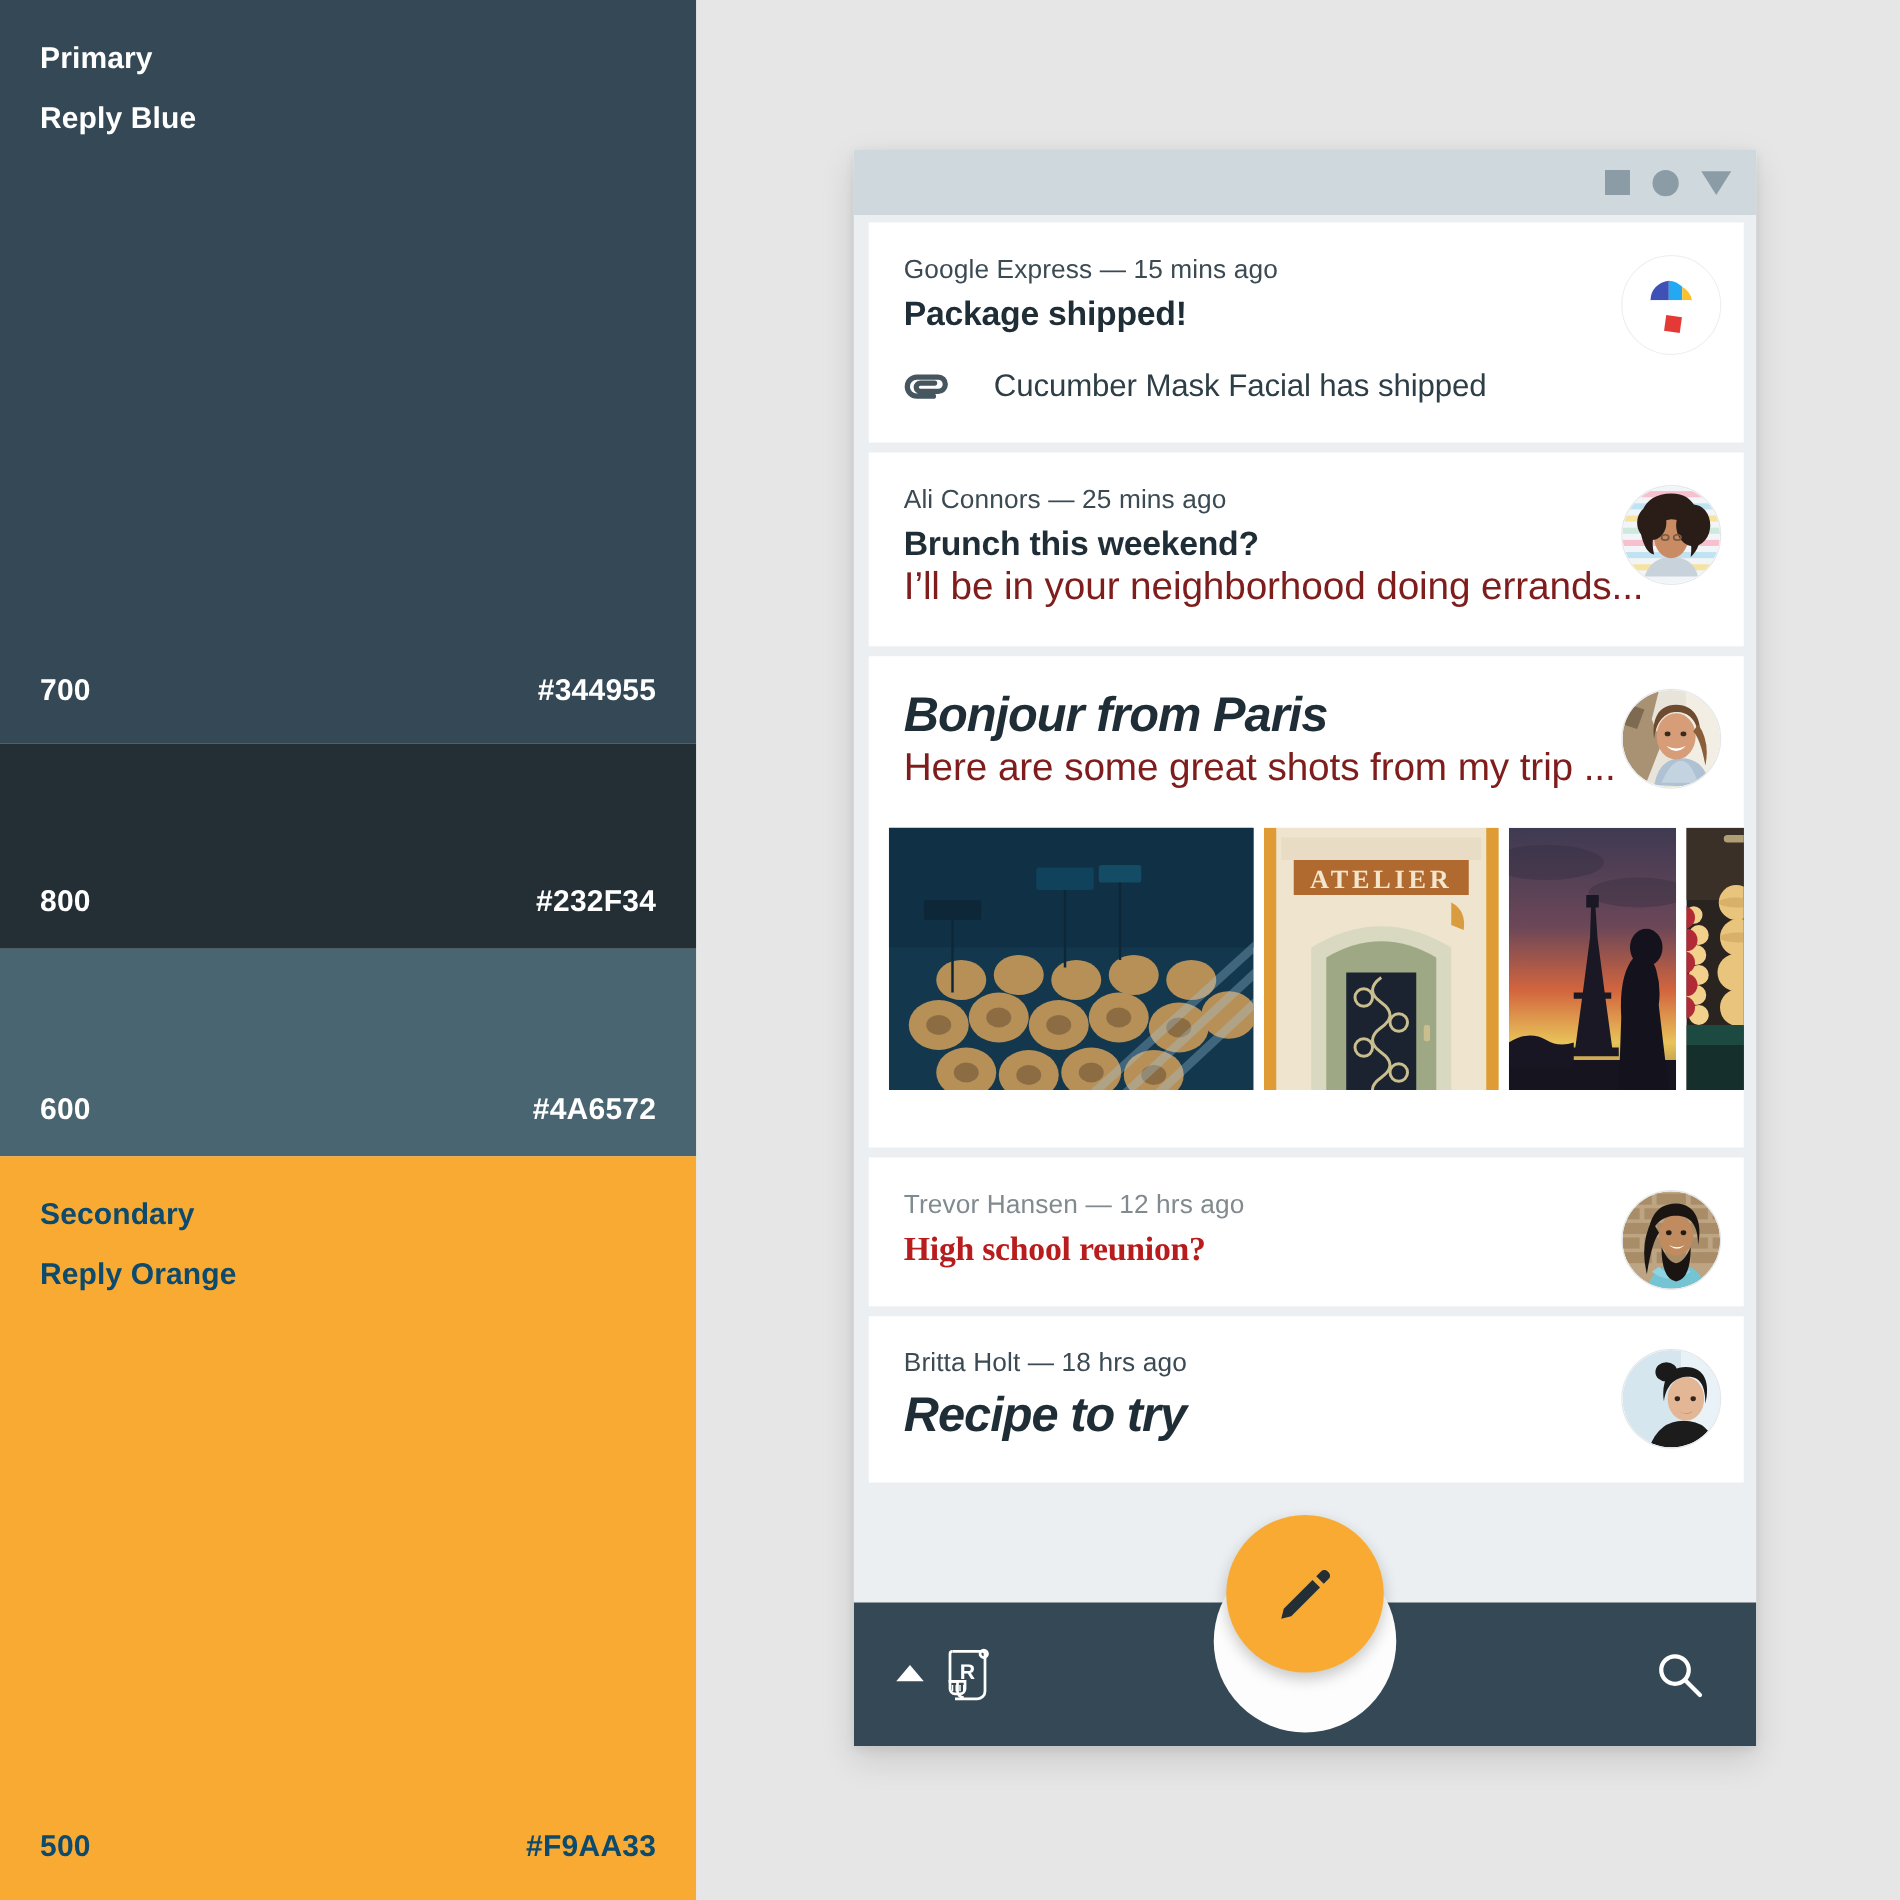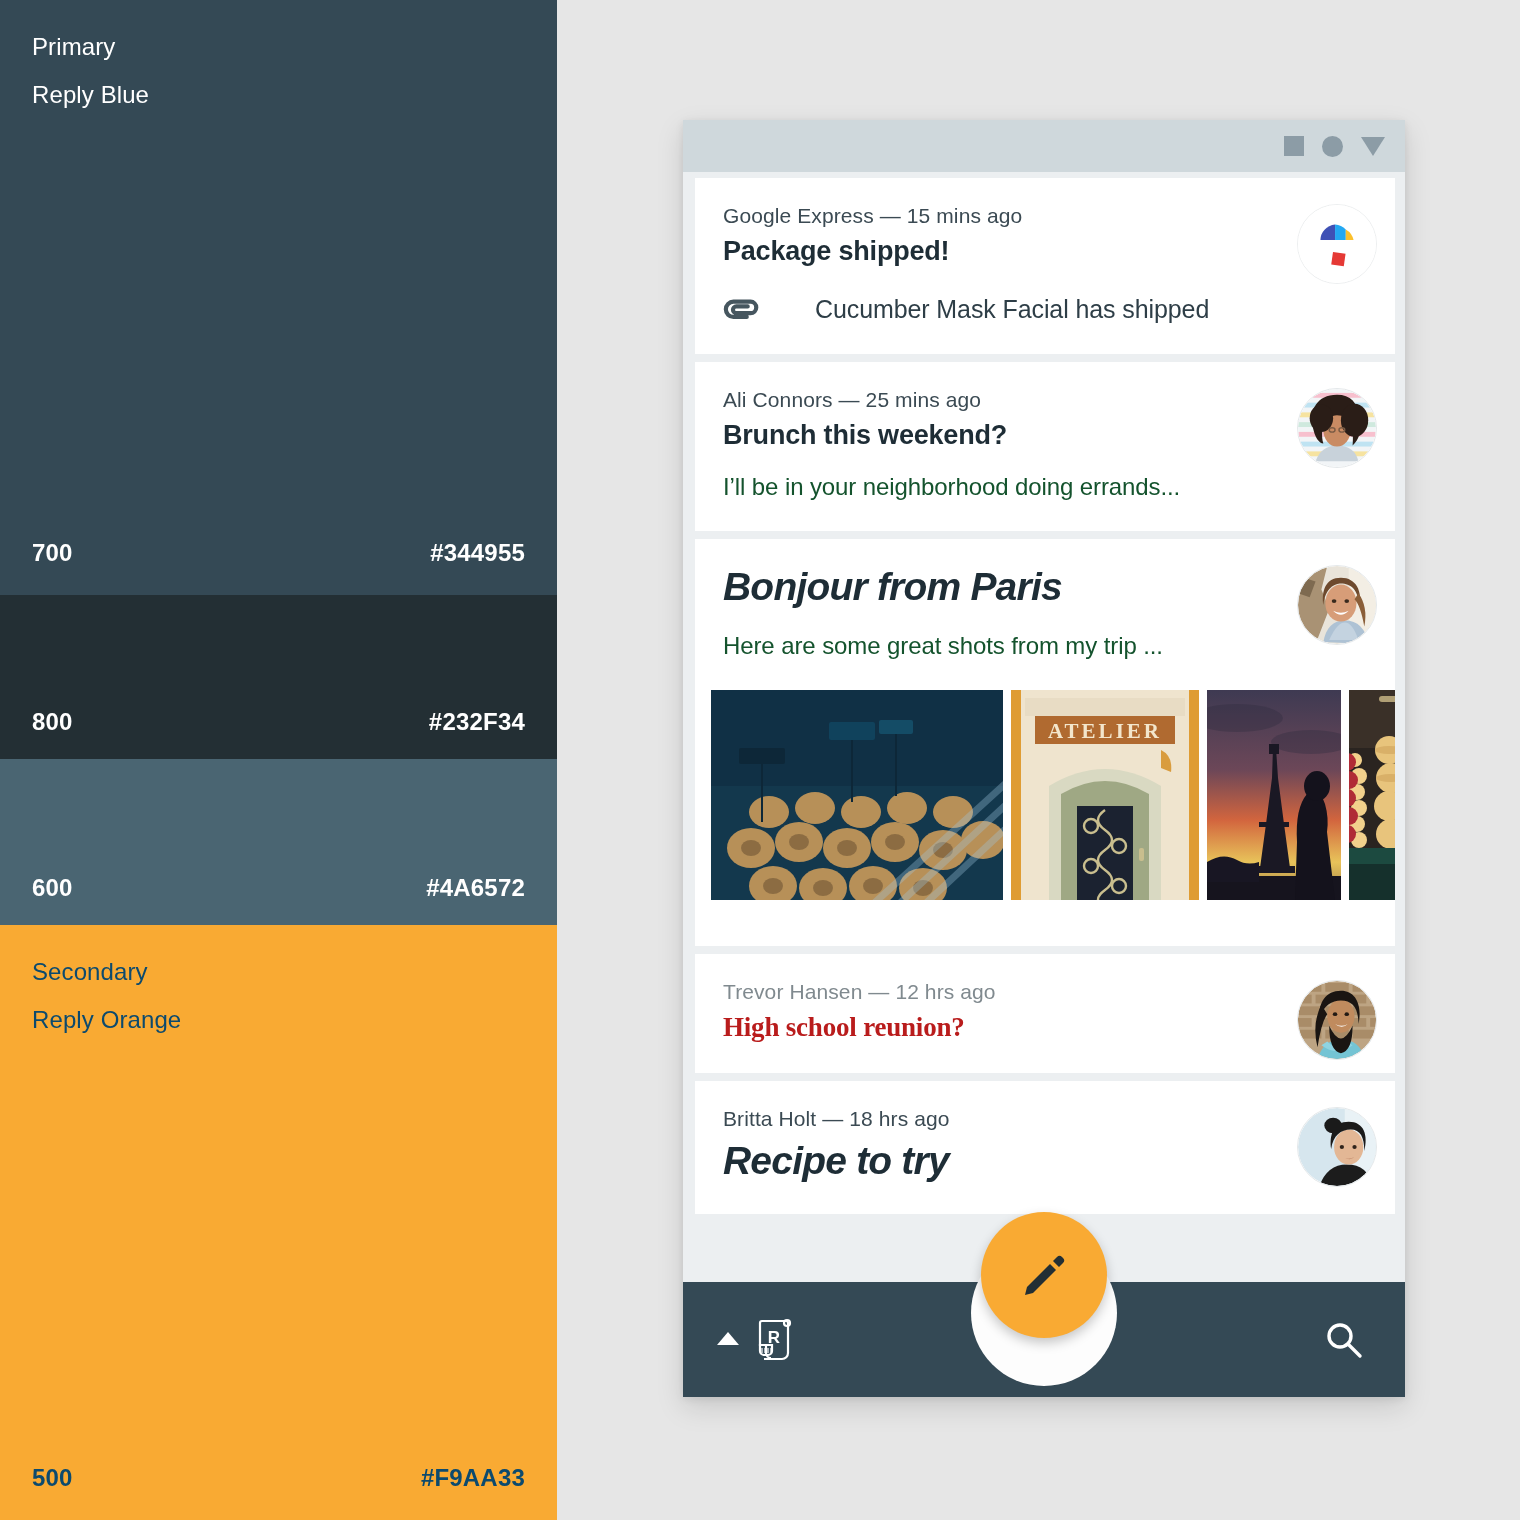--- a/index.html
+++ b/index.html
@@ -16,21 +16,21 @@
     position: absolute; left: 0; top: 0;
     width: 557px; height: 1520px;
   }
   .swatch { position: absolute; left: 0; width: 557px; }
   .sw-700 { top: 0;    height: 595px; }
   .sw-800 { top: 595px; height: 164px; }
   .sw-600 { top: 759px; height: 166px; }
   .sw-500 { top: 925px; height: 595px; }
 
   .sw-title {
-    position: absolute; left: 32px; font-size: 24px; font-weight: normal;
+    position: absolute; left: 32px; font-size: 24px; font-weight: bold;
     letter-spacing: 0.1px;
   }
   .sw-title.l1 { top: 33px; }
   .sw-title.l2 { top: 81px; }
 
   .sw-footer {
     position: absolute; left: 0; right: 0; bottom: 28px;
     display: flex; justify-content: space-between;
     padding: 0 32px; font-size: 24px; font-weight: bold;
     letter-spacing: 0.2px;
@@ -86,24 +86,24 @@
     margin-bottom: 8px;
   }
   .meta.read { color: #808A8F; }
   .subject {
     font-size: 27px; font-weight: bold; color: #1E2D36;
     letter-spacing: -0.2px; line-height: 1.15;
   }
   .subject.big { font-size: 39px; letter-spacing: -0.8px; font-style: italic; }
   .subject.read { color: #b91c1c; font-family: Liberation Serif, serif; }
   .snippet {
-    font-size: 24px; color: #14532d; margin-top: 22px; letter-spacing: -0.1px;
+    font-size: 31px; color: #7f1d1d; letter-spacing: -0.1px;
   }
   .attach-row {
-    display: flex; align-items: center; gap: 54px; margin-top: 28px;
+    display: flex; align-items: center; gap: 34px; margin-top: 28px;
   }
   .clip { width: 38px; height: 28px; flex: none; }
   .attach-text { font-size: 25px; color: #2E3E47; letter-spacing: -0.1px; }
 
   .avatar {
     position: absolute; right: 18px; top: 0;
     width: 80px; height: 80px; border-radius: 50%;
     overflow: hidden; border: 1px solid #E4E8EA; background: #fff;
   }
   .avatar svg { display: block; width: 100%; height: 100%; }

